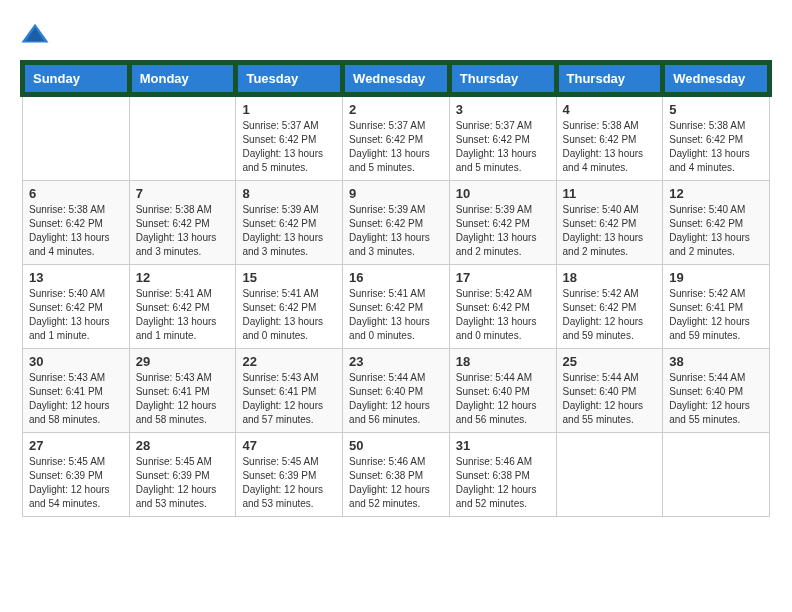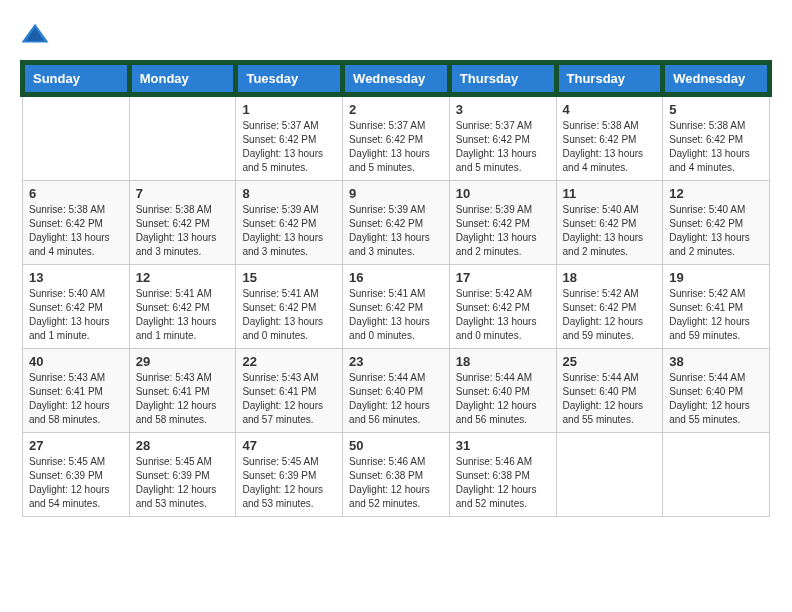--- a/index.html
+++ b/index.html
@@ -213,21 +213,21 @@
           <span class="day-number">18</span>
           <div class="day-info">Sunrise: 5:42 AM<br>Sunset: 6:42 PM<br>Daylight: 12 hours and 59 minutes.</div>
         </td>
         <td>
           <span class="day-number">19</span>
           <div class="day-info">Sunrise: 5:42 AM<br>Sunset: 6:41 PM<br>Daylight: 12 hours and 59 minutes.</div>
         </td>
       </tr>
       <tr>
         <td>
-          <span class="day-number">40</span>
+          <span class="day-number">30</span>
           <div class="day-info">Sunrise: 5:43 AM<br>Sunset: 6:41 PM<br>Daylight: 12 hours and 58 minutes.</div>
         </td>
         <td>
           <span class="day-number">29</span>
           <div class="day-info">Sunrise: 5:43 AM<br>Sunset: 6:41 PM<br>Daylight: 12 hours and 58 minutes.</div>
         </td>
         <td>
           <span class="day-number">22</span>
           <div class="day-info">Sunrise: 5:43 AM<br>Sunset: 6:41 PM<br>Daylight: 12 hours and 57 minutes.</div>
         </td>

